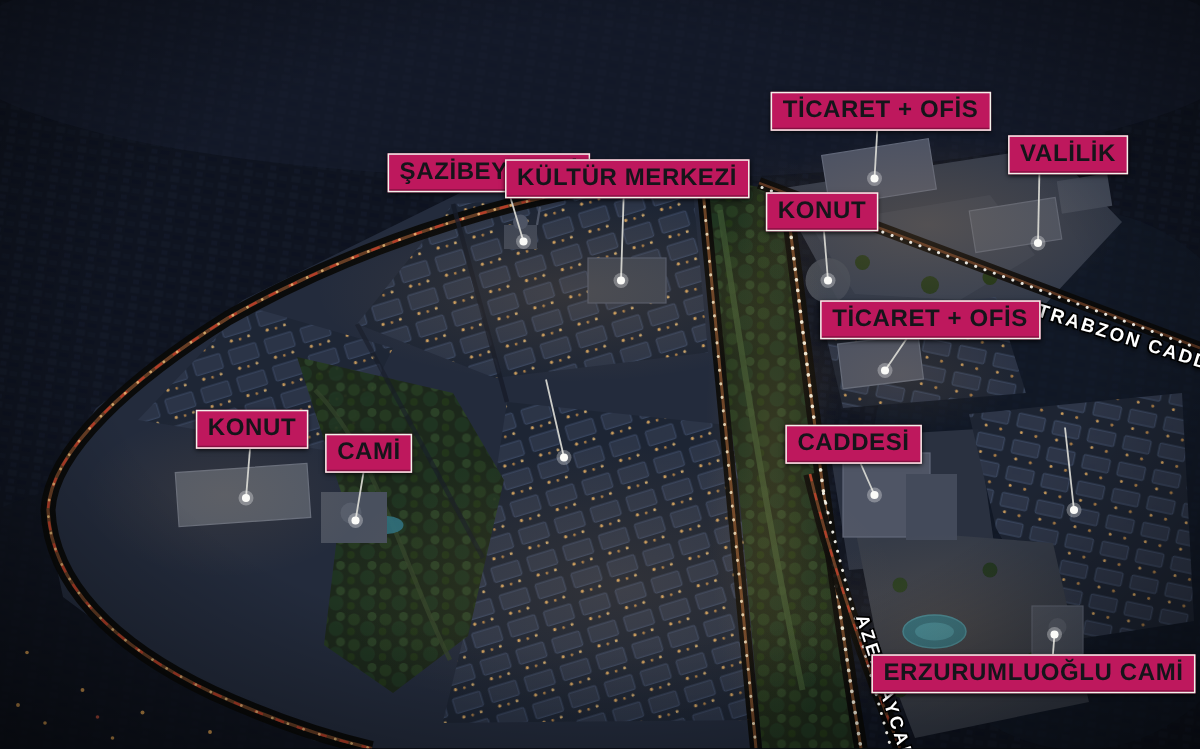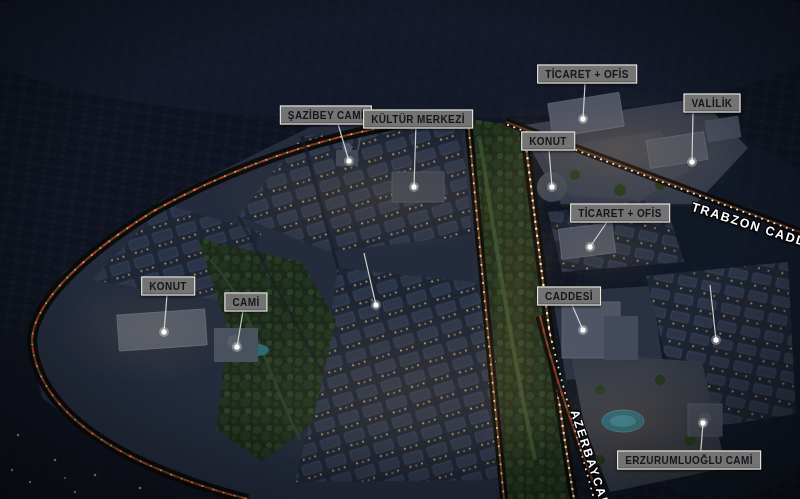--- a/index.html
+++ b/index.html
@@ -3,22 +3,22 @@
 <meta charset="utf-8">
 <style>
   html,body{margin:0;padding:0;background:#000;}
   .stage{
     position:relative;width:800px;height:499px;overflow:hidden;
     background:#0c101a;font-family:"Liberation Sans",sans-serif;
   }
   .stage svg{position:absolute;left:0;top:0;}
   .tag{
     position:absolute;transform:translate(-50%,-50%);
-    background:#737373;color:#15151a;
-    font-weight:bold;font-size:10px;letter-spacing:.4px;white-space:nowrap;
+    background:#be185d;color:#15151a;
+    font-weight:bold;font-size:16px;letter-spacing:.4px;white-space:nowrap;
     padding:3px 7px;border:1px solid #f2f1ea;
     box-shadow:0 1px 3px rgba(0,0,0,.85), inset 0 -1px 0 rgba(0,0,0,.3);
     z-index:5;line-height:1.1;
   }
   .street{
     position:absolute;color:#ffffff;font-weight:bold;font-size:12.5px;
     letter-spacing:1.6px;white-space:nowrap;transform-origin:0 0;z-index:4;
     text-shadow:-1px -1px 0 #000,1px -1px 0 #000,-1px 1px 0 #000,1px 1px 0 #000,0 2px 3px rgba(0,0,0,.9);
   }
 </style>
@@ -241,18 +241,18 @@
 
 <div class="tag" style="left:587px;top:74px">TİCARET + OFİS</div>
 <div class="tag" style="left:712px;top:103px">VALİLİK</div>
 <div class="tag" style="left:326px;top:115px">ŞAZİBEY CAMİ</div>
 <div class="tag" style="left:418px;top:119px">KÜLTÜR MERKEZİ</div>
 <div class="tag" style="left:548px;top:141px">KONUT</div>
 <div class="tag" style="left:620px;top:213px">TİCARET + OFİS</div>
 <div class="tag" style="left:168px;top:286px">KONUT</div>
 <div class="tag" style="left:246px;top:302px">CAMİ</div>
 <div class="tag" style="left:569px;top:296px">CADDESİ</div>
-<div class="tag" style="left:689px;top:460px">ERZURUMLUOĞLU CAMİ</div>
+<div class="tag" style="left:689px;top:449px">ERZURUMLUOĞLU CAMİ</div>
 
 <div class="street" style="left:694px;top:200px;transform:rotate(17.5deg)">TRABZON CADDESİ</div>
 <div class="street" style="left:581px;top:408px;transform:rotate(72deg);font-size:12px;letter-spacing:2px">AZERBAYCAN CADDESİ</div>
 
 </div>
 
 </body></html>

